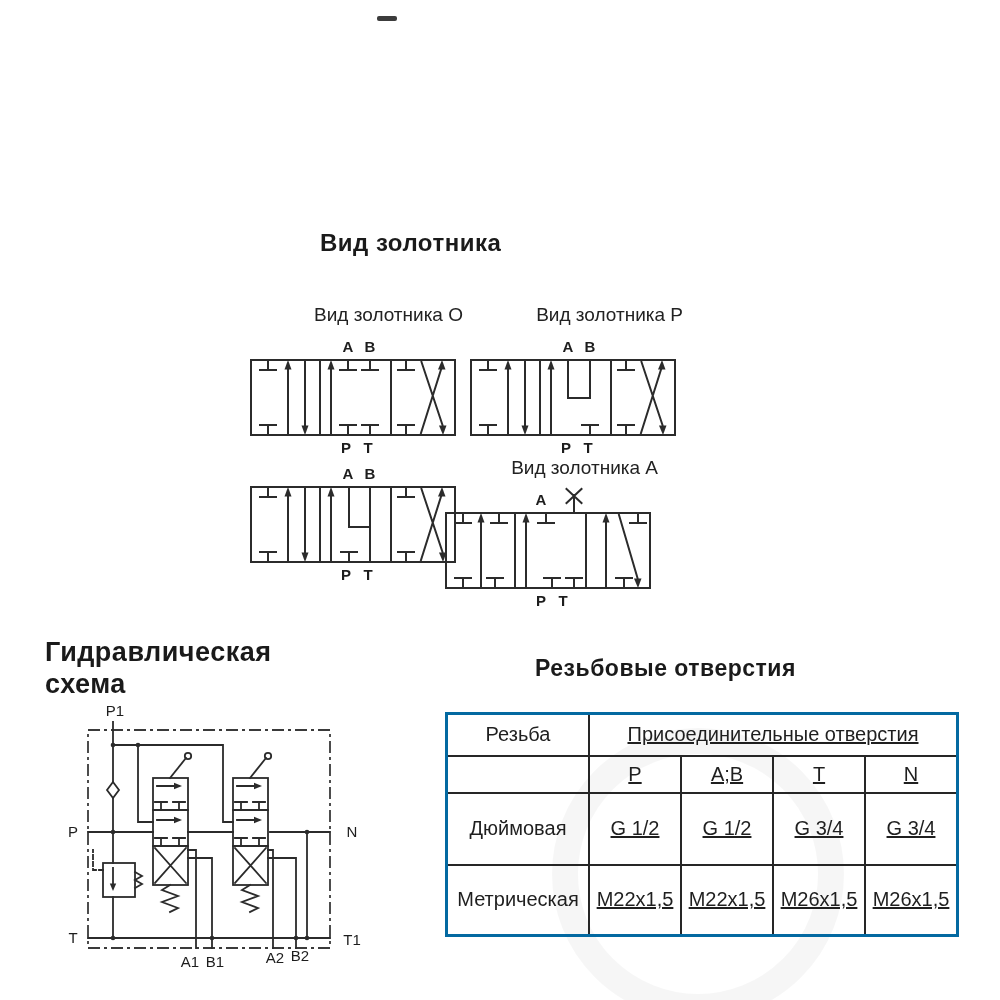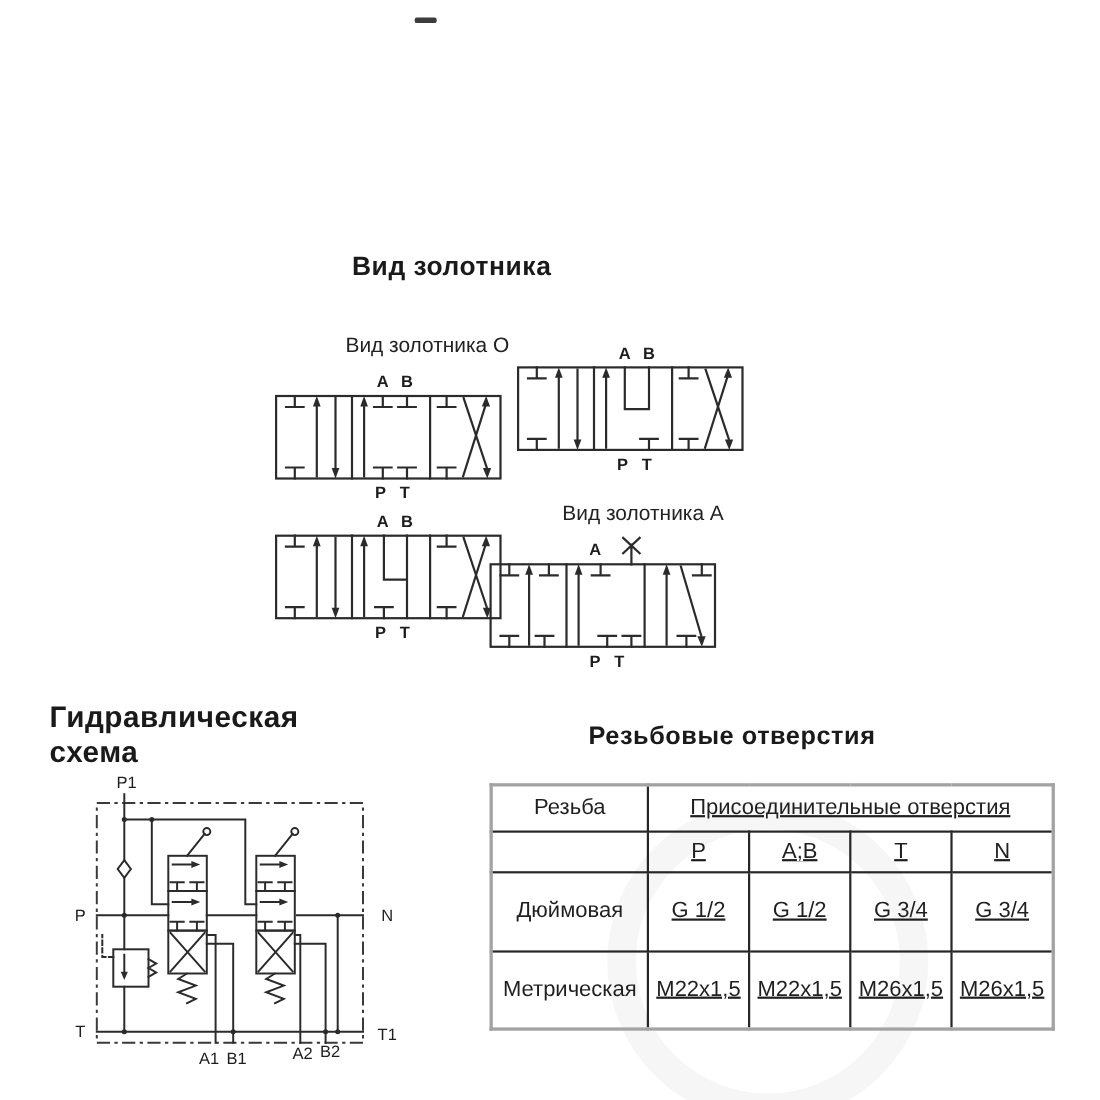--- a/index.html
+++ b/index.html
@@ -18,21 +18,21 @@
   .pt{font-family:"Liberation Sans",sans-serif;font-size:15px;font-weight:700;fill:#1d1d1d;text-anchor:middle;}
   .sl{font-family:"Liberation Sans",sans-serif;font-size:15px;font-weight:400;fill:#1d1d1d;text-anchor:middle;}
   .dashdot{stroke:#3a3a3a;stroke-width:1.8;fill:none;stroke-dasharray:12 4 3 4;}
   .dot{fill:#2b2b2b;stroke:none;}
   .top-dash{left:377px;top:16px;width:20px;height:5px;background:#3c3c3c;border-radius:2px;}
   .wm-ring{left:552px;top:728px;width:240px;height:240px;border:26px solid #000;border-radius:50%;opacity:0.035;}
   table.threads{position:absolute;left:445px;top:712px;border-collapse:collapse;table-layout:fixed;
                 background:transparent;}
   table.threads td{border:2px solid #262626;text-align:center;vertical-align:middle;
                    font-size:20px;color:#1f1f1f;padding:0;}
-  table.threads{border:3px solid #a3a3a3;}
+  table.threads{border:3px solid #0369a1;}
   .c0{width:140px;} .cp{width:90px;text-decoration:underline;}
   .r1{height:42px;} .r2{height:37px;} .r3{height:72px;} .r4{height:71px;}
   .val{font-size:21px;}
 </style>
 </head>
 <body>
 
 <div class="canvas">
 
   <div class="abs top-dash"></div>
@@ -54,20 +54,21 @@
       <polygon class="ah" points="88,30 84.5,39.5 91.5,39.5"></polygon>
       <path class="vg" d="M163 30V40M155 40H171M163 105V95M155 95H171M178 103L198.5 38M178.5 32L199.5 95"></path>
       <polygon class="ah" points="199,30 195,39.5 202.5,39.5"></polygon>
         <polygon class="ah" points="200,105 196,95.5 203.5,95.5"></polygon>
       <text class="pt" x="103" y="123">P</text>
       <text class="pt" x="125" y="123">T</text>
     </svg>
   </div>
 
   <div class="valve" style="left:463px;top:304px">
+    <div class="valve-label">Вид золотника P</div>
     <svg width="220" height="130" viewBox="0 0 220 130">
       <text class="pt" x="105" y="22">A</text>
       <text class="pt" x="127" y="22">B</text>
       <rect class="vg" x="8" y="30" width="204" height="75"></rect>
       <path class="vg" d="M77 30V105M148 30V105"></path>
       <path class="vg" d="M25 30V40M17 40H33M25 105V95M17 95H33M45 103V38M62 32V95"></path>
       <polygon class="ah" points="45,30 41.5,39.5 48.5,39.5"></polygon>
         <polygon class="ah" points="62,105 58.5,95.5 65.5,95.5"></polygon>
       <path class="vg" d="M88 103V38M105 30V68H127V30M127 105V95M119 95H135"></path>
       <polygon class="ah" points="88,30 84.5,39.5 91.5,39.5"></polygon>

